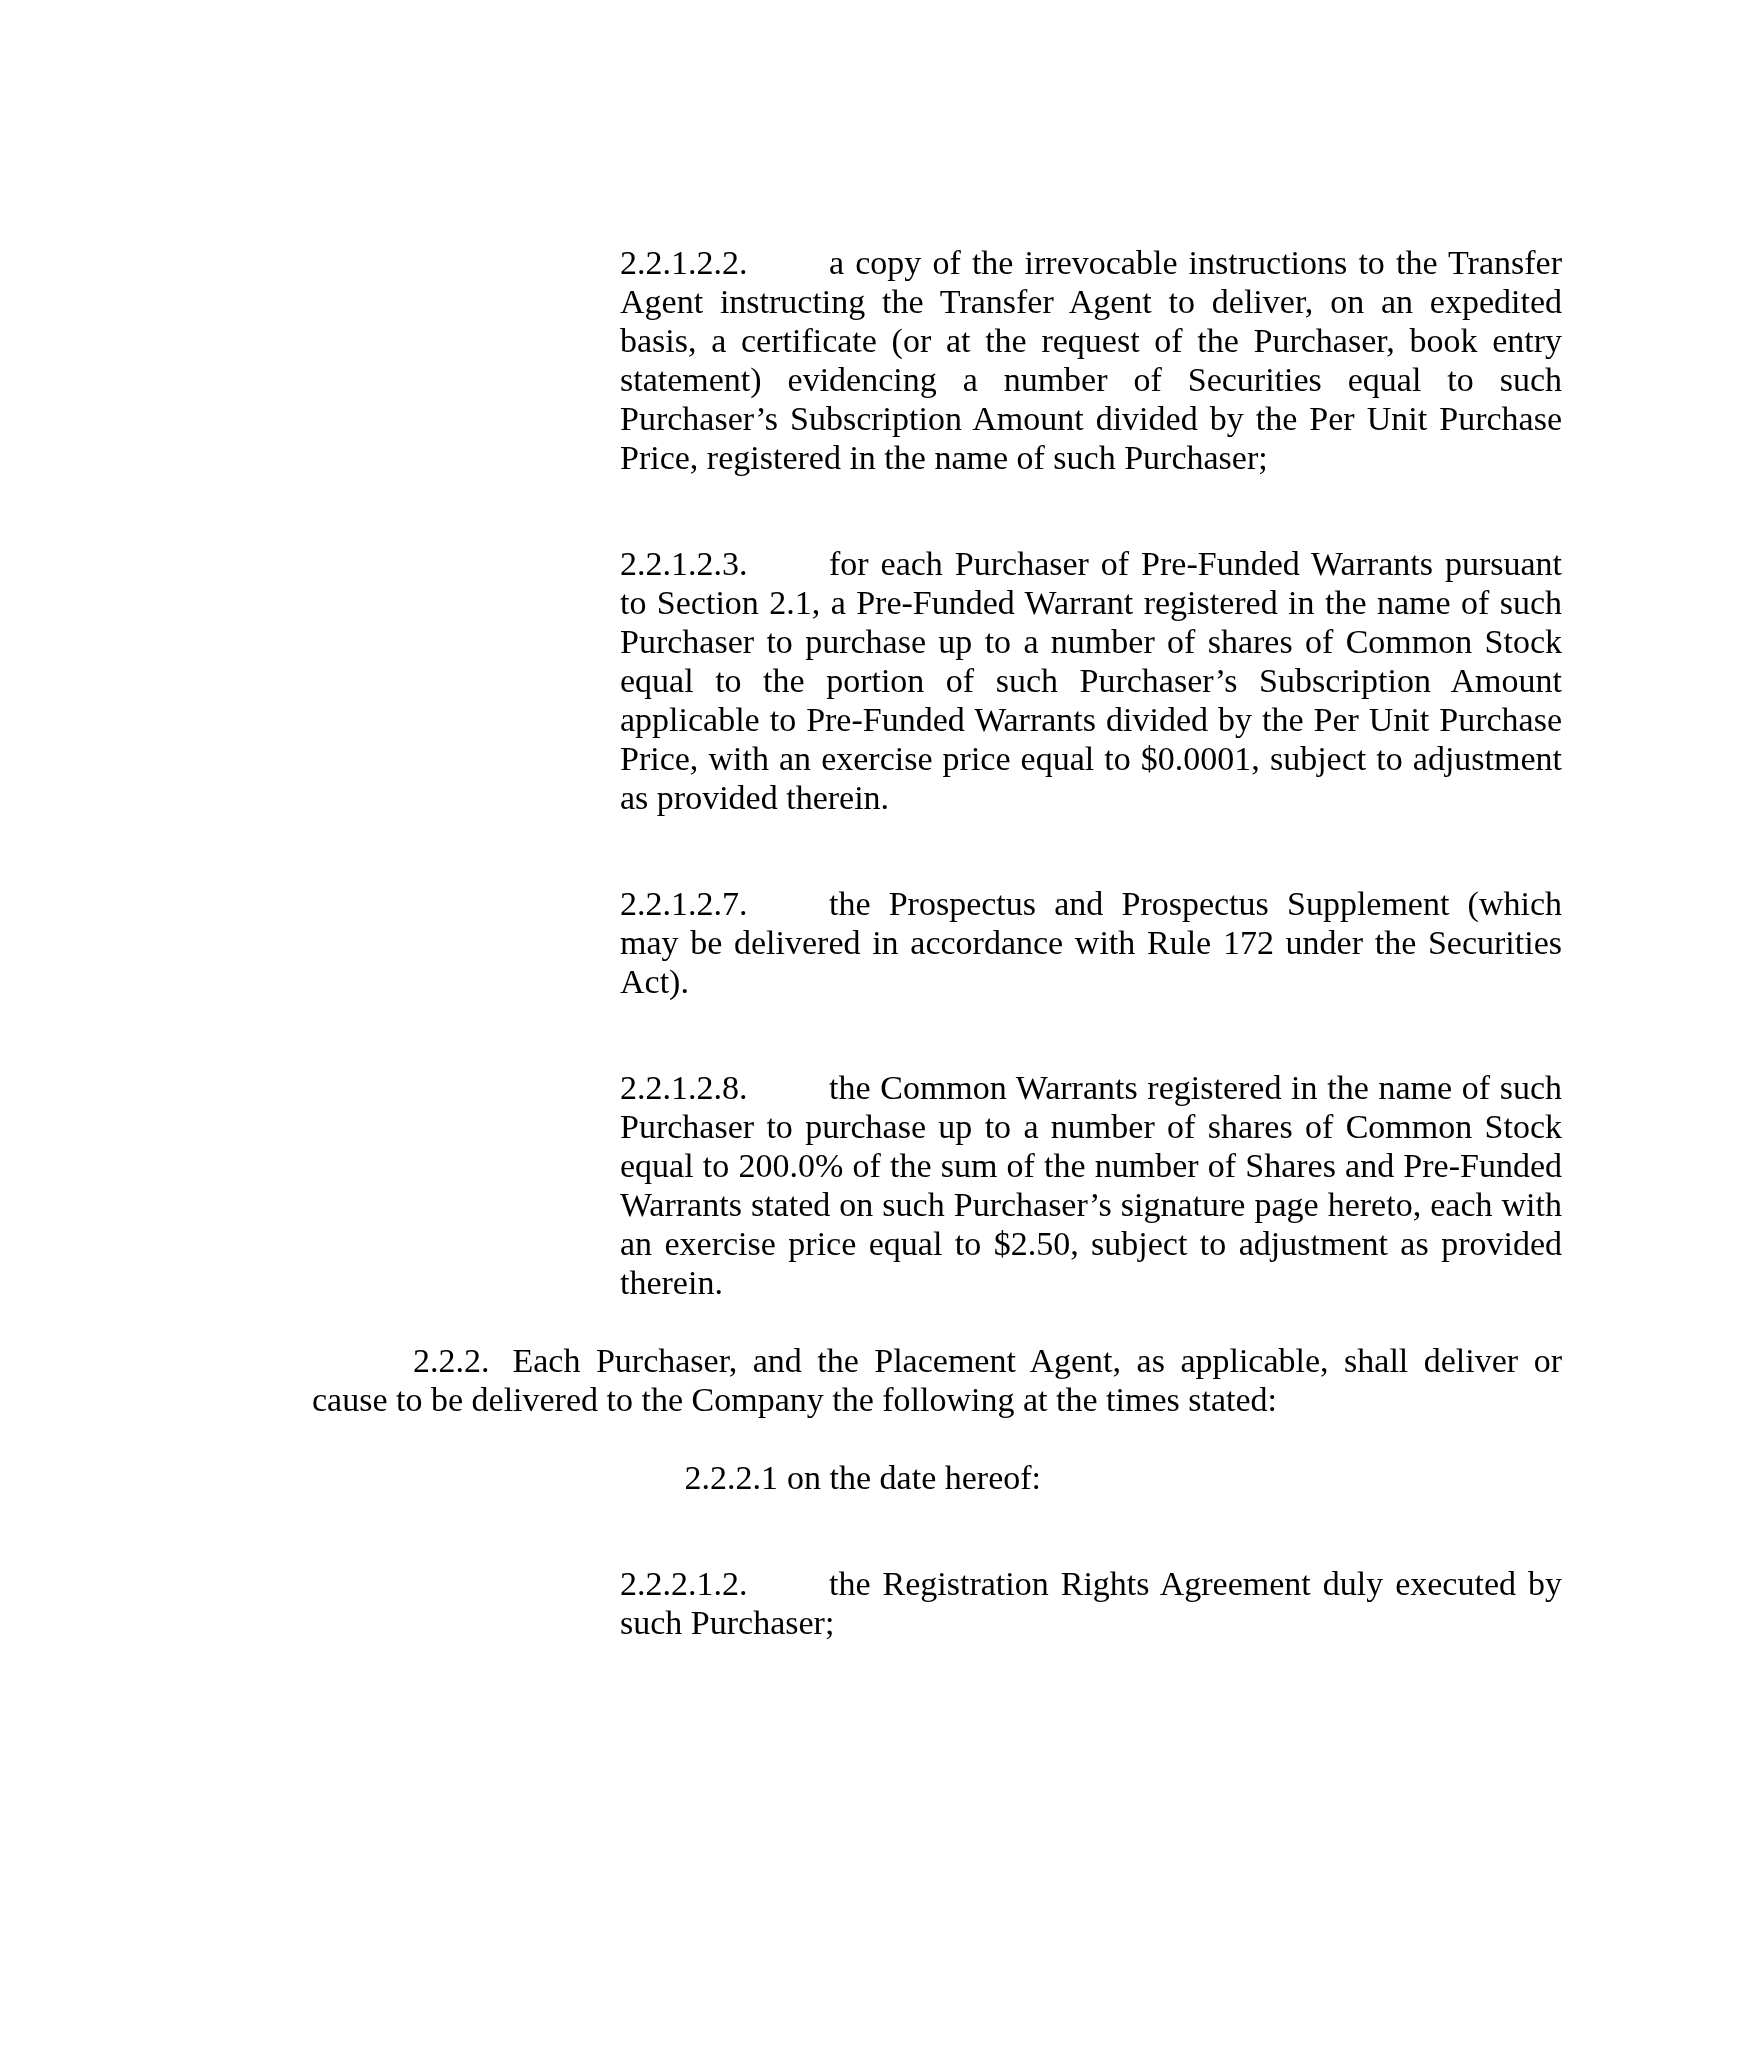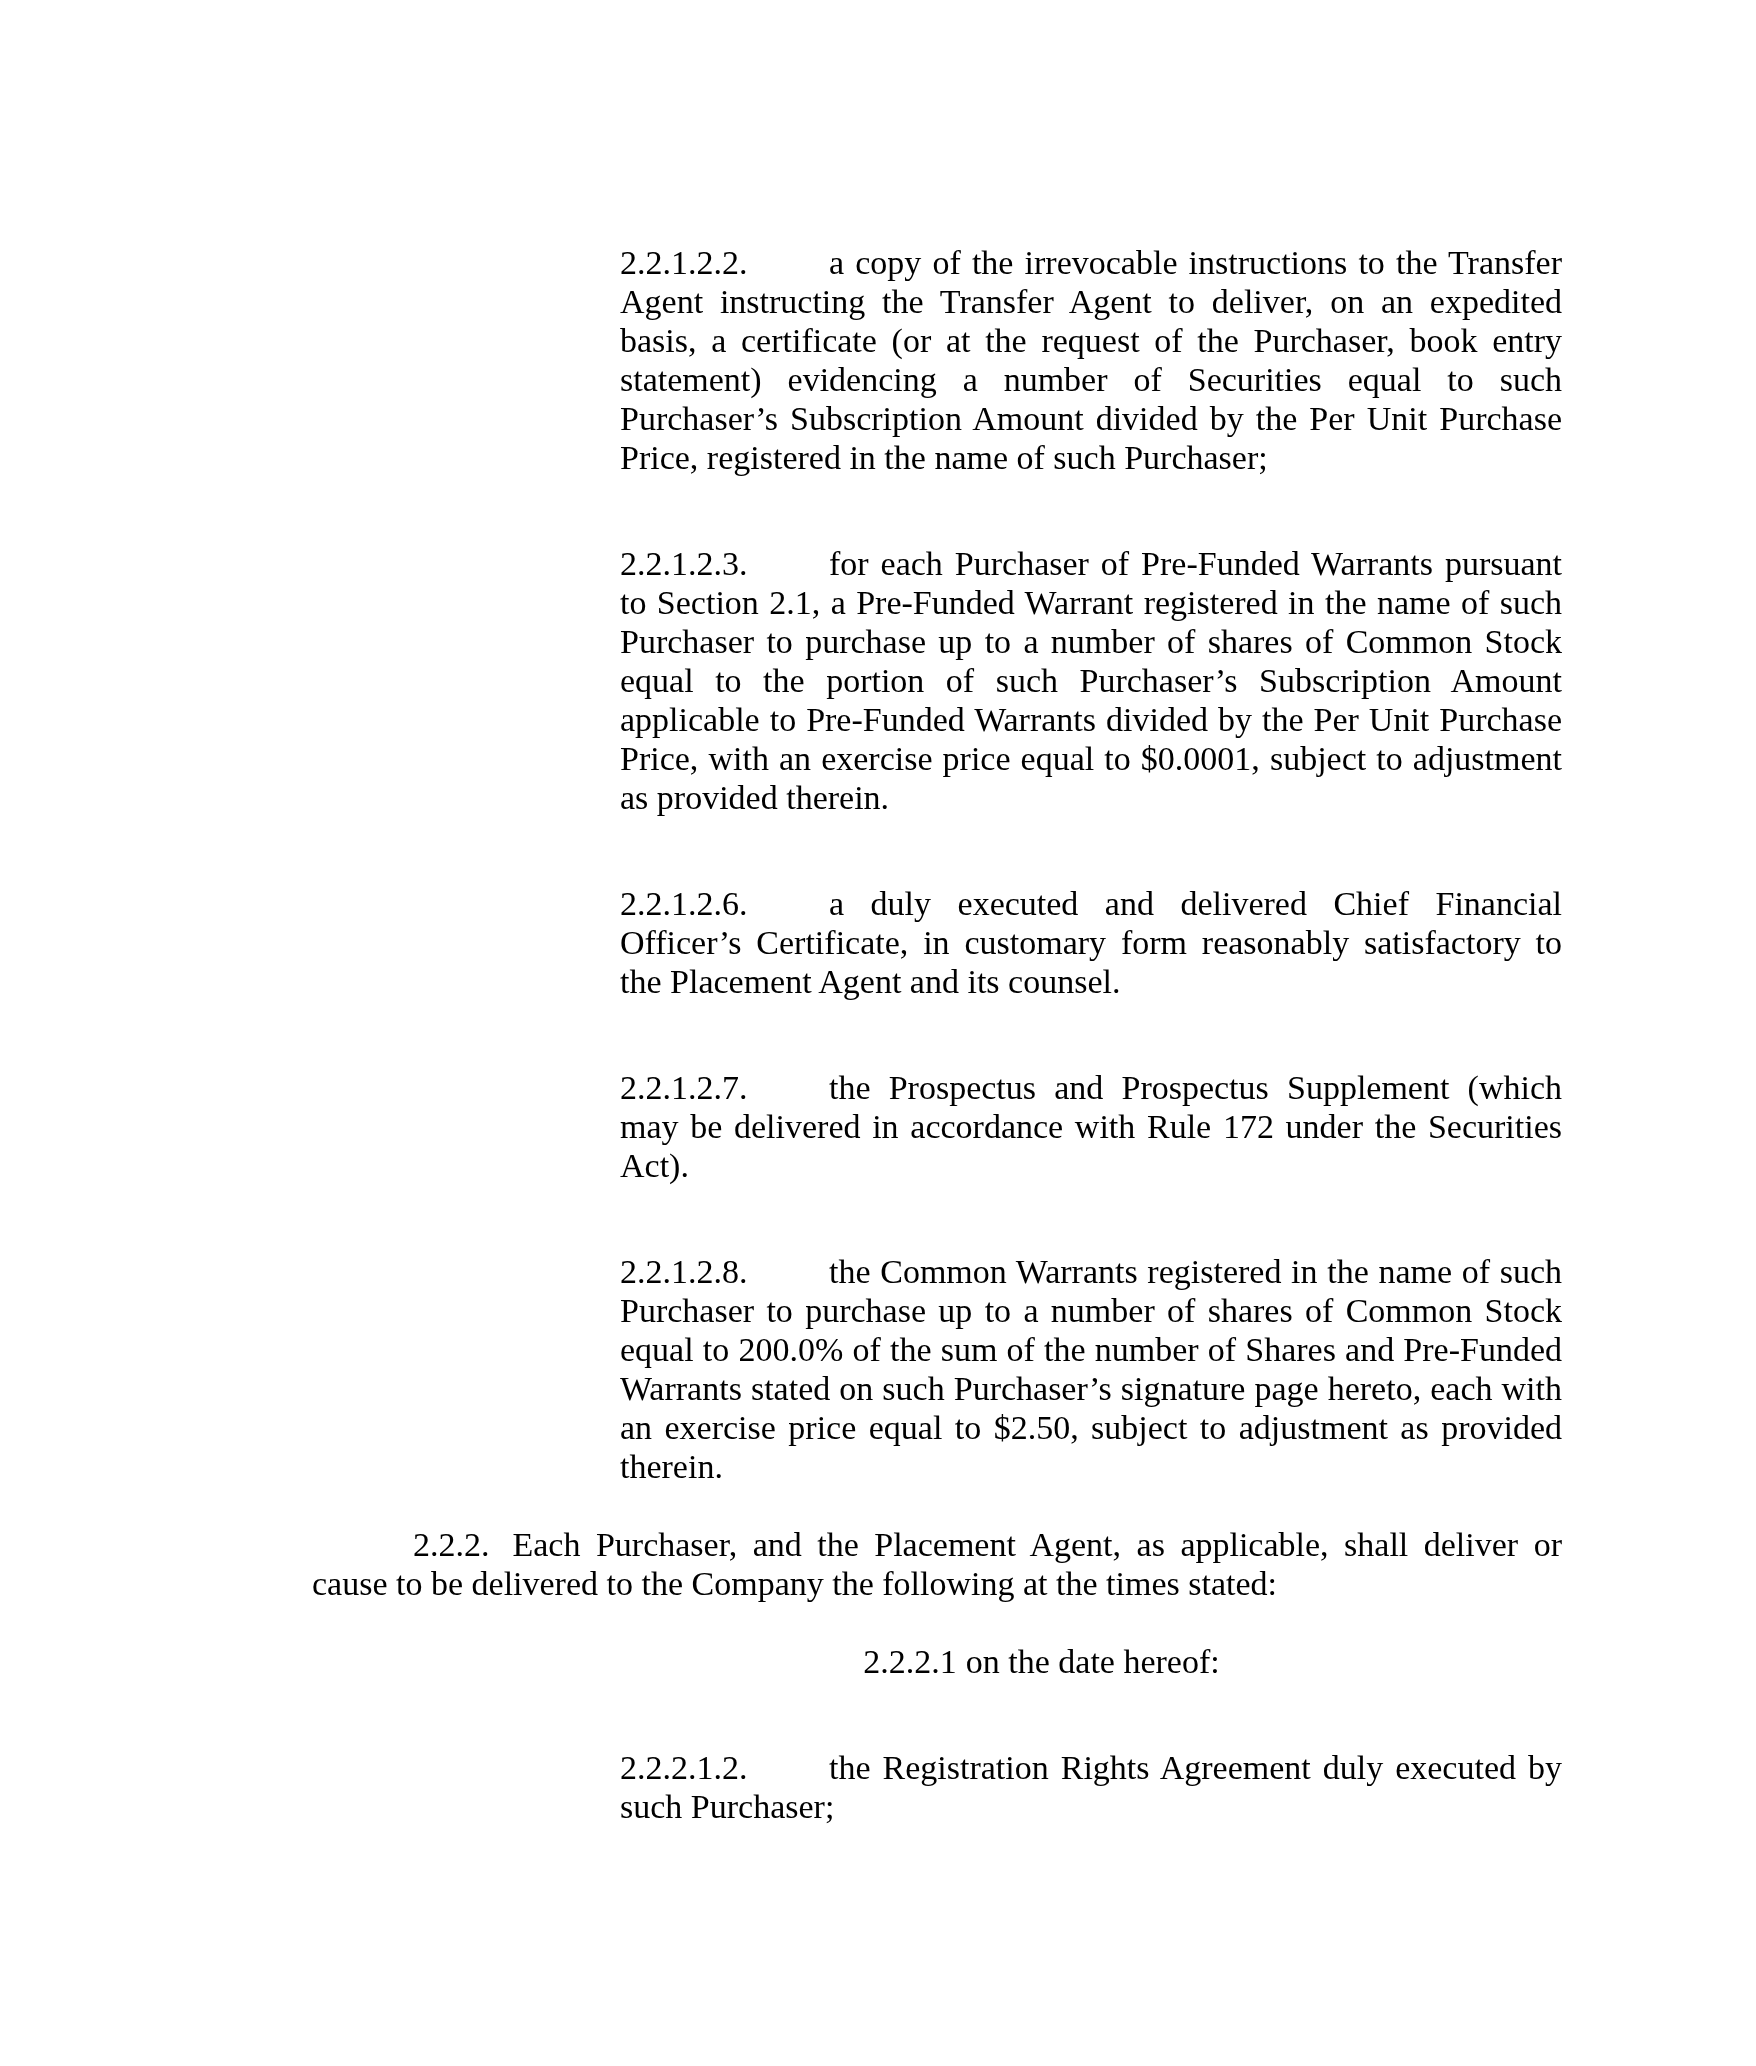--- a/index.html
+++ b/index.html
@@ -40,41 +40,39 @@
     margin-left: 312px;
     width: 1250px;
     text-indent: 101px;
     margin-top: 10px;
   }
   .main .num {
     padding-right: 23px;
   }
   
   .sub1 {
-    margin-left: 521px;
     width: 1041px;
-    text-align: center;
+    text-align: right;
   }
   .sub1 .num {
     padding-right: 9px;
   }
 </style>
 </head>
 <body>
 
 <div class="page">
   <div class="content">
 
     <p class="para sub2"><span class="num">2.2.1.2.2.</span><span class="body">a copy of the irrevocable instructions to the Transfer Agent instructing the Transfer Agent to deliver, on an expedited basis, a certificate (or at the request of the Purchaser, book entry statement) evidencing a number of Securities equal to such Purchaser’s Subscription Amount divided by the Per Unit Purchase Price, registered in the name of such Purchaser;</span></p>
 
     <p class="para sub2"><span class="num">2.2.1.2.3.</span><span class="body">for each Purchaser of Pre-Funded Warrants pursuant to Section 2.1, a Pre-Funded Warrant registered in the name of such Purchaser to purchase up to a number of shares of Common Stock equal to the portion of such Purchaser’s Subscription Amount applicable to Pre-Funded Warrants divided by the Per Unit Purchase Price, with an exercise price equal to $0.0001, subject to adjustment as provided therein.</span></p>
 
 
 
-    <p class="para sub2"><span class="num">2.2.1.2.6.</span><span class="body">a duly executed and delivered Chief Financial Officer’s Certificate, in customary form reasonably satisfactory to the Placement Agent and its counsel.</span></p>
 
     <p class="para sub2"><span class="num">2.2.1.2.7.</span><span class="body">the Prospectus and Prospectus Supplement (which may be delivered in accordance with Rule 172 under the Securities Act).</span></p>
 
     <p class="para sub2"><span class="num">2.2.1.2.8.</span><span class="body">the Common Warrants registered in the name of such Purchaser to purchase up to a number of shares of Common Stock equal to 200.0% of the sum of the number of Shares and Pre-Funded Warrants stated on such Purchaser’s signature page hereto, each with an exercise price equal to $2.50, subject to adjustment as provided therein.</span></p>
 
     <p class="para main"><span class="num">2.2.2.</span><span class="body">Each Purchaser, and the Placement Agent, as applicable, shall deliver or cause to be delivered to the Company the following at the times stated:</span></p>
 
     <p class="para sub1"><span class="num">2.2.2.1</span><span class="body">on the date hereof:</span></p>
 
 

